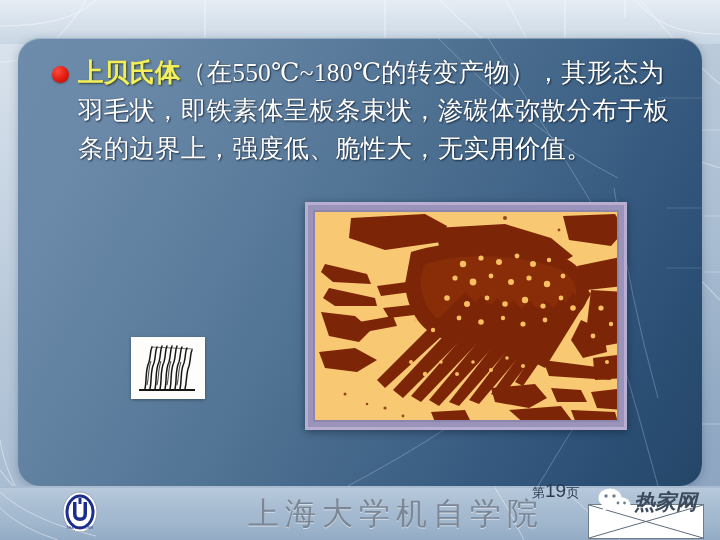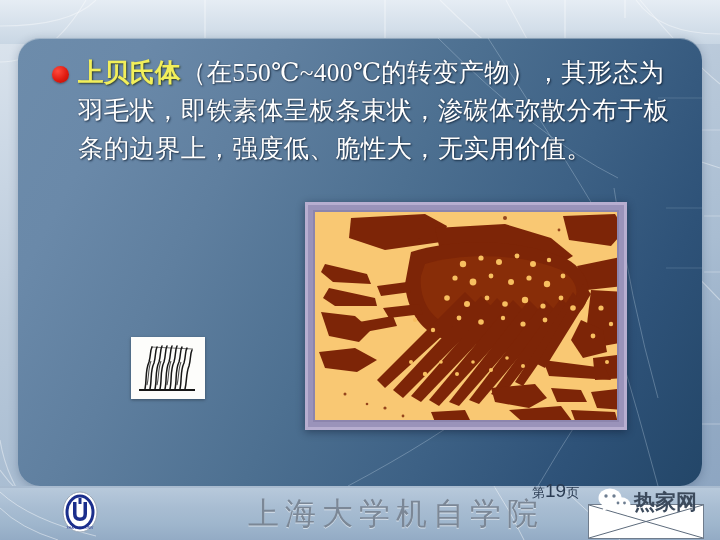--- a/index.html
+++ b/index.html
@@ -149,20 +149,21 @@
   #page-indicator .pg-label { font-size: 13px; }
   #page-indicator .pg-num { font-size: 19px; font-weight: 400; }
 
   
   #watermark {
     position: absolute;
     left: 588px;
     top: 487px;
     width: 116px;
     height: 52px;
+    font-style: italic;
   }
   #broken-img {
     position: absolute;
     left: 0px;
     top: 17px;
     width: 116px;
     height: 35px;
     background: #ffffff;
     border: 1px solid #6f7c8c;
     box-sizing: border-box;
@@ -242,21 +243,21 @@
       </g>
       <g stroke="#cfe0f0" stroke-opacity=".18" stroke-width="1">
         <line x1="640" y1="60" x2="684" y2="60"></line>
         <line x1="648" y1="170" x2="684" y2="170"></line>
         <line x1="648" y1="230" x2="684" y2="230"></line>
       </g>
     </svg>
 
     <div id="bullet-block">
       <span class="bullet-dot"></span>
-      <p class="para"><span class="term">上贝氏体</span><span>（在550℃~400℃的转变产物），其形态</span><span>为羽毛状，即铁素体呈板条束状，渗碳体弥散分布</span><span>于板条的边界上，强度低、脆性大，无实用价值。</span></p>
+      <p class="para"><span class="term">上贝氏体</span><span>（在550℃~180℃的转变产物），其形态</span><span>为羽毛状，即铁素体呈板条束状，渗碳体弥散分布</span><span>于板条的边界上，强度低、脆性大，无实用价值。</span></p>
     </div>
 
   </div>
 
   <div id="schematic">
     <svg width="74" height="62" viewBox="0 0 74 62">
       <rect x="0" y="0" width="74" height="62" fill="#fdfdfb"></rect>
       <g stroke="#161616" stroke-width="1.5" fill="none" stroke-linecap="round">
         <path d="M14 52 C16 42 14 34 18 25 C20 18 19 14 21 10"></path>
         <path d="M19 52 C21 43 19 34 23 26 C25 19 24 14 26 10"></path>

